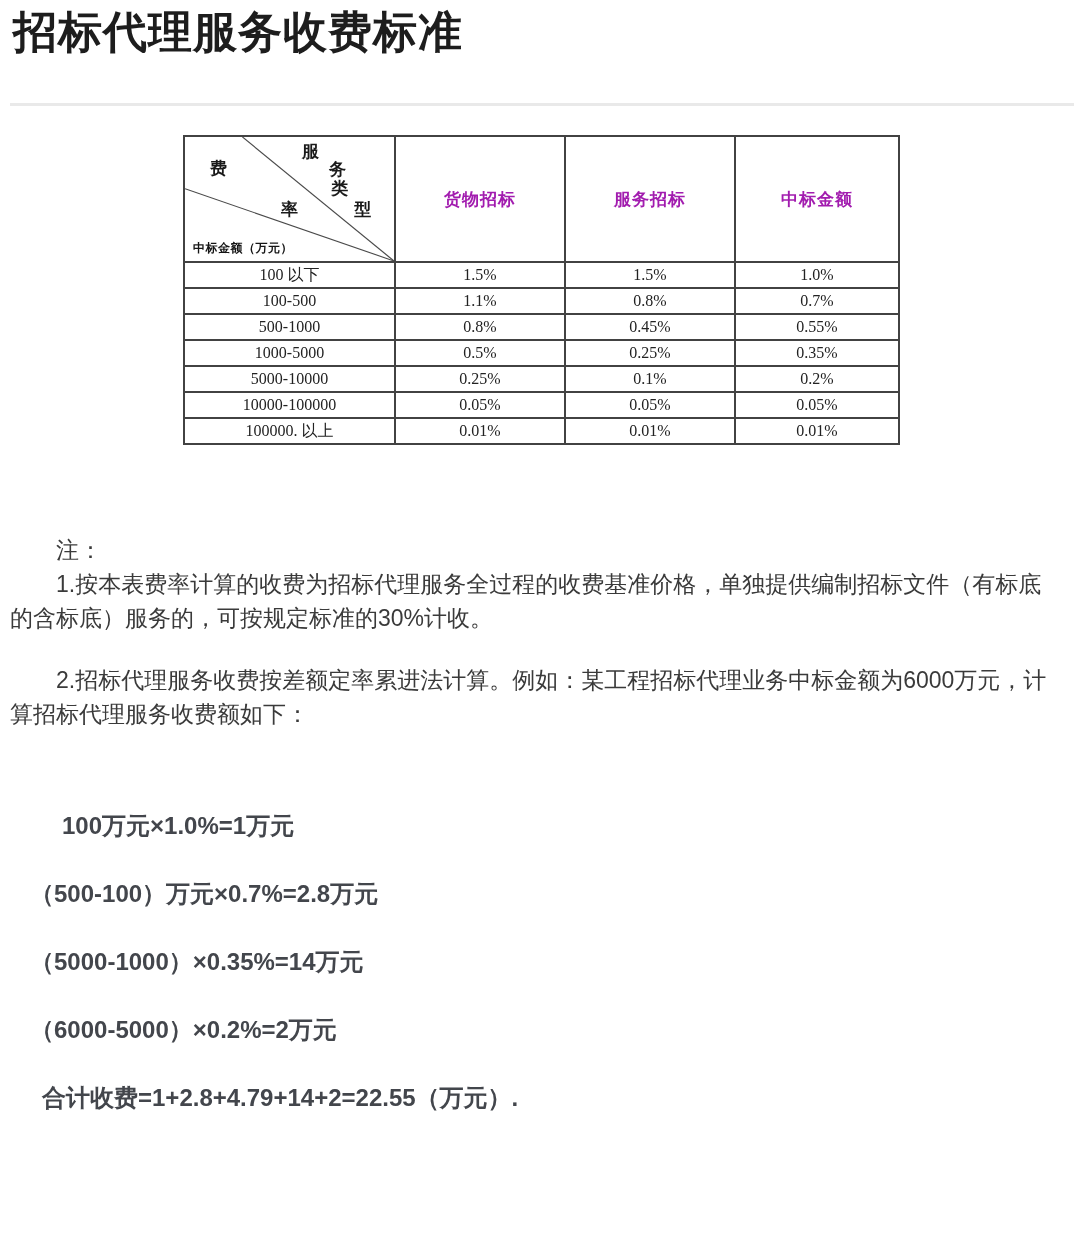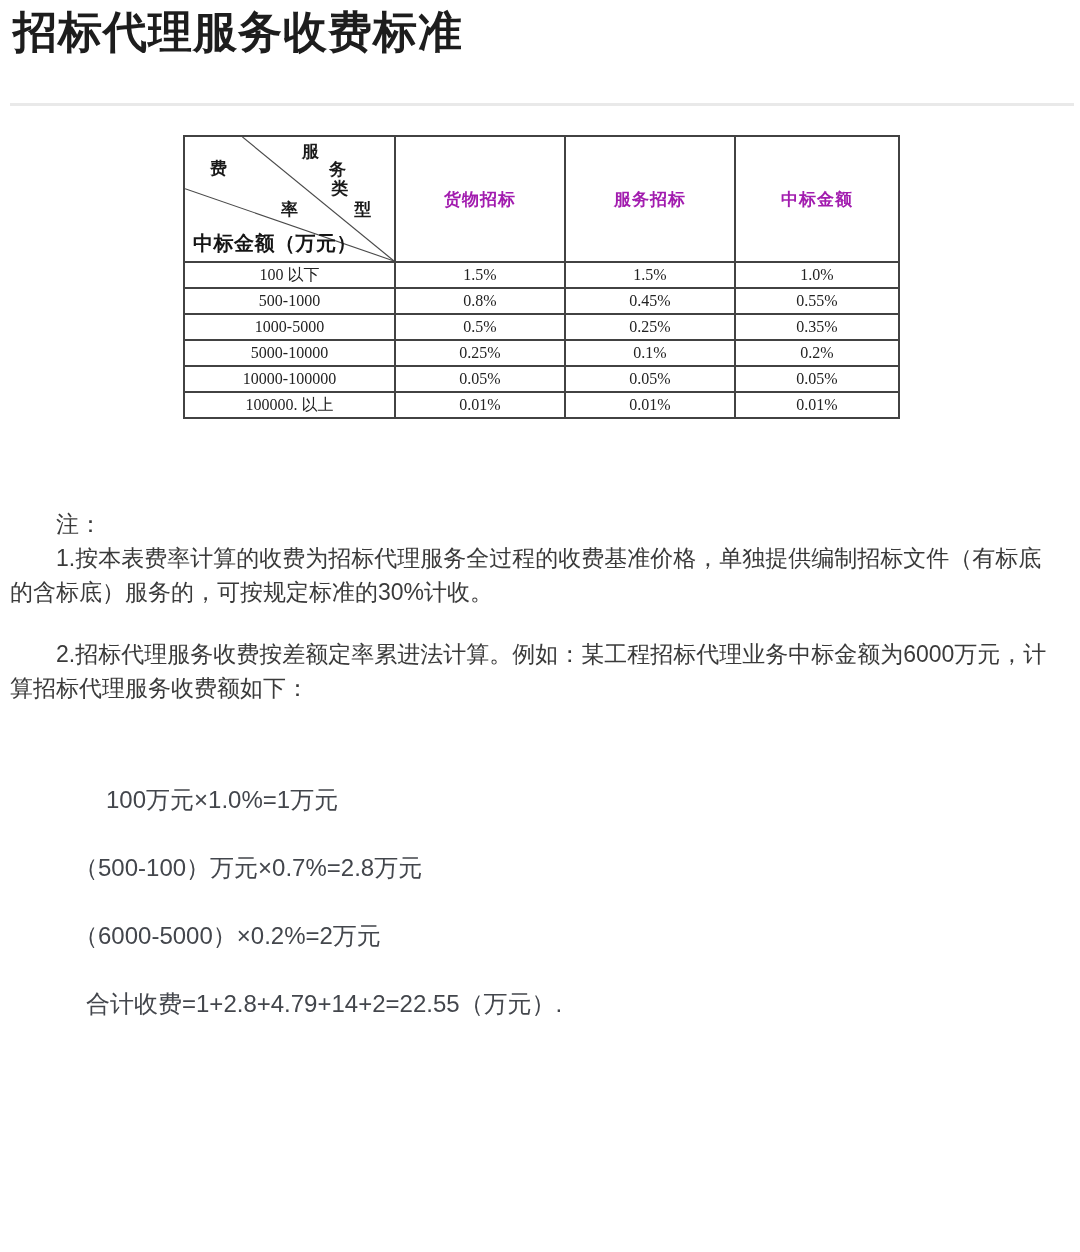--- a/index.html
+++ b/index.html
@@ -54,21 +54,21 @@
     transform: translate(-50%, -50%);
     font-weight: bold;
     font-size: 17px;
     color: #1a1a1a;
     white-space: nowrap;
   }
   .corner-bottom {
     position: absolute;
     left: 8px; bottom: 4px;
     font-weight: bold;
-    font-size: 20px;
+    font-size: 12px;
     letter-spacing: 0.5px;
     color: #151515;
     white-space: nowrap;
   }
   td.cell {
     height: 26px;
     font-size: 16px;
   }
   
   .notes {
@@ -76,23 +76,24 @@
     padding: 0 25px 0 10px;
     font-size: 23px;
     line-height: 34px;
     color: #3a3a3a;
   }
   .notes p { margin: 0; text-indent: 46px; }
   .notes p.note-2 { margin-top: 28px; }
   
   .calcs {
     margin-top: 78px;
-    padding-left: 74px;
+    padding-left: 30px;
     font-size: 24px;
     color: #43464c;
+    font-weight: bold;
   }
   .calc-line {
     margin: 0 0 34px 0;
     line-height: 34px;
     white-space: nowrap;
   }
   .calc-line.first { padding-left: 32px; }
   .calc-line.total { padding-left: 12px; }
 </style>
 </head>
@@ -129,20 +130,26 @@
         <th class="col-head">服务招标</th>
         <th class="col-head">中标金额</th>
       </tr>
       <tr>
         <td class="cell">100 以下</td>
         <td class="cell">1.5%</td>
         <td class="cell">1.5%</td>
         <td class="cell">1.0%</td>
       </tr>
       <tr>
+        <td class="cell">100-500</td>
+        <td class="cell">1.1%</td>
+        <td class="cell">0.8%</td>
+        <td class="cell">0.7%</td>
+      </tr>
+      <tr>
         <td class="cell">500-1000</td>
         <td class="cell">0.8%</td>
         <td class="cell">0.45%</td>
         <td class="cell">0.55%</td>
       </tr>
       <tr>
         <td class="cell">1000-5000</td>
         <td class="cell">0.5%</td>
         <td class="cell">0.25%</td>
         <td class="cell">0.35%</td>
@@ -171,15 +178,16 @@
 
 <div class="notes">
   <p>注：</p>
   <p class="note-1">1.按本表费率计算的收费为招标代理服务全过程的收费基准价格，单独提供编制招标文件（有标底的含标底）服务的，可按规定标准的30%计收。</p>
   <p class="note-2">2.招标代理服务收费按差额定率累进法计算。例如：某工程招标代理业务中标金额为6000万元，计算招标代理服务收费额如下：</p>
 </div>
 
 <div class="calcs">
   <p class="calc-line first">100万元×1.0%=1万元</p>
   <p class="calc-line">（500-100）万元×0.7%=2.8万元</p>
+  <p class="calc-line">（5000-1000）×0.35%=14万元</p>
   <p class="calc-line">（6000-5000）×0.2%=2万元</p>
   <p class="calc-line total">合计收费=1+2.8+4.79+14+2=22.55（万元）.</p>
 </div>
 
 </body></html>

